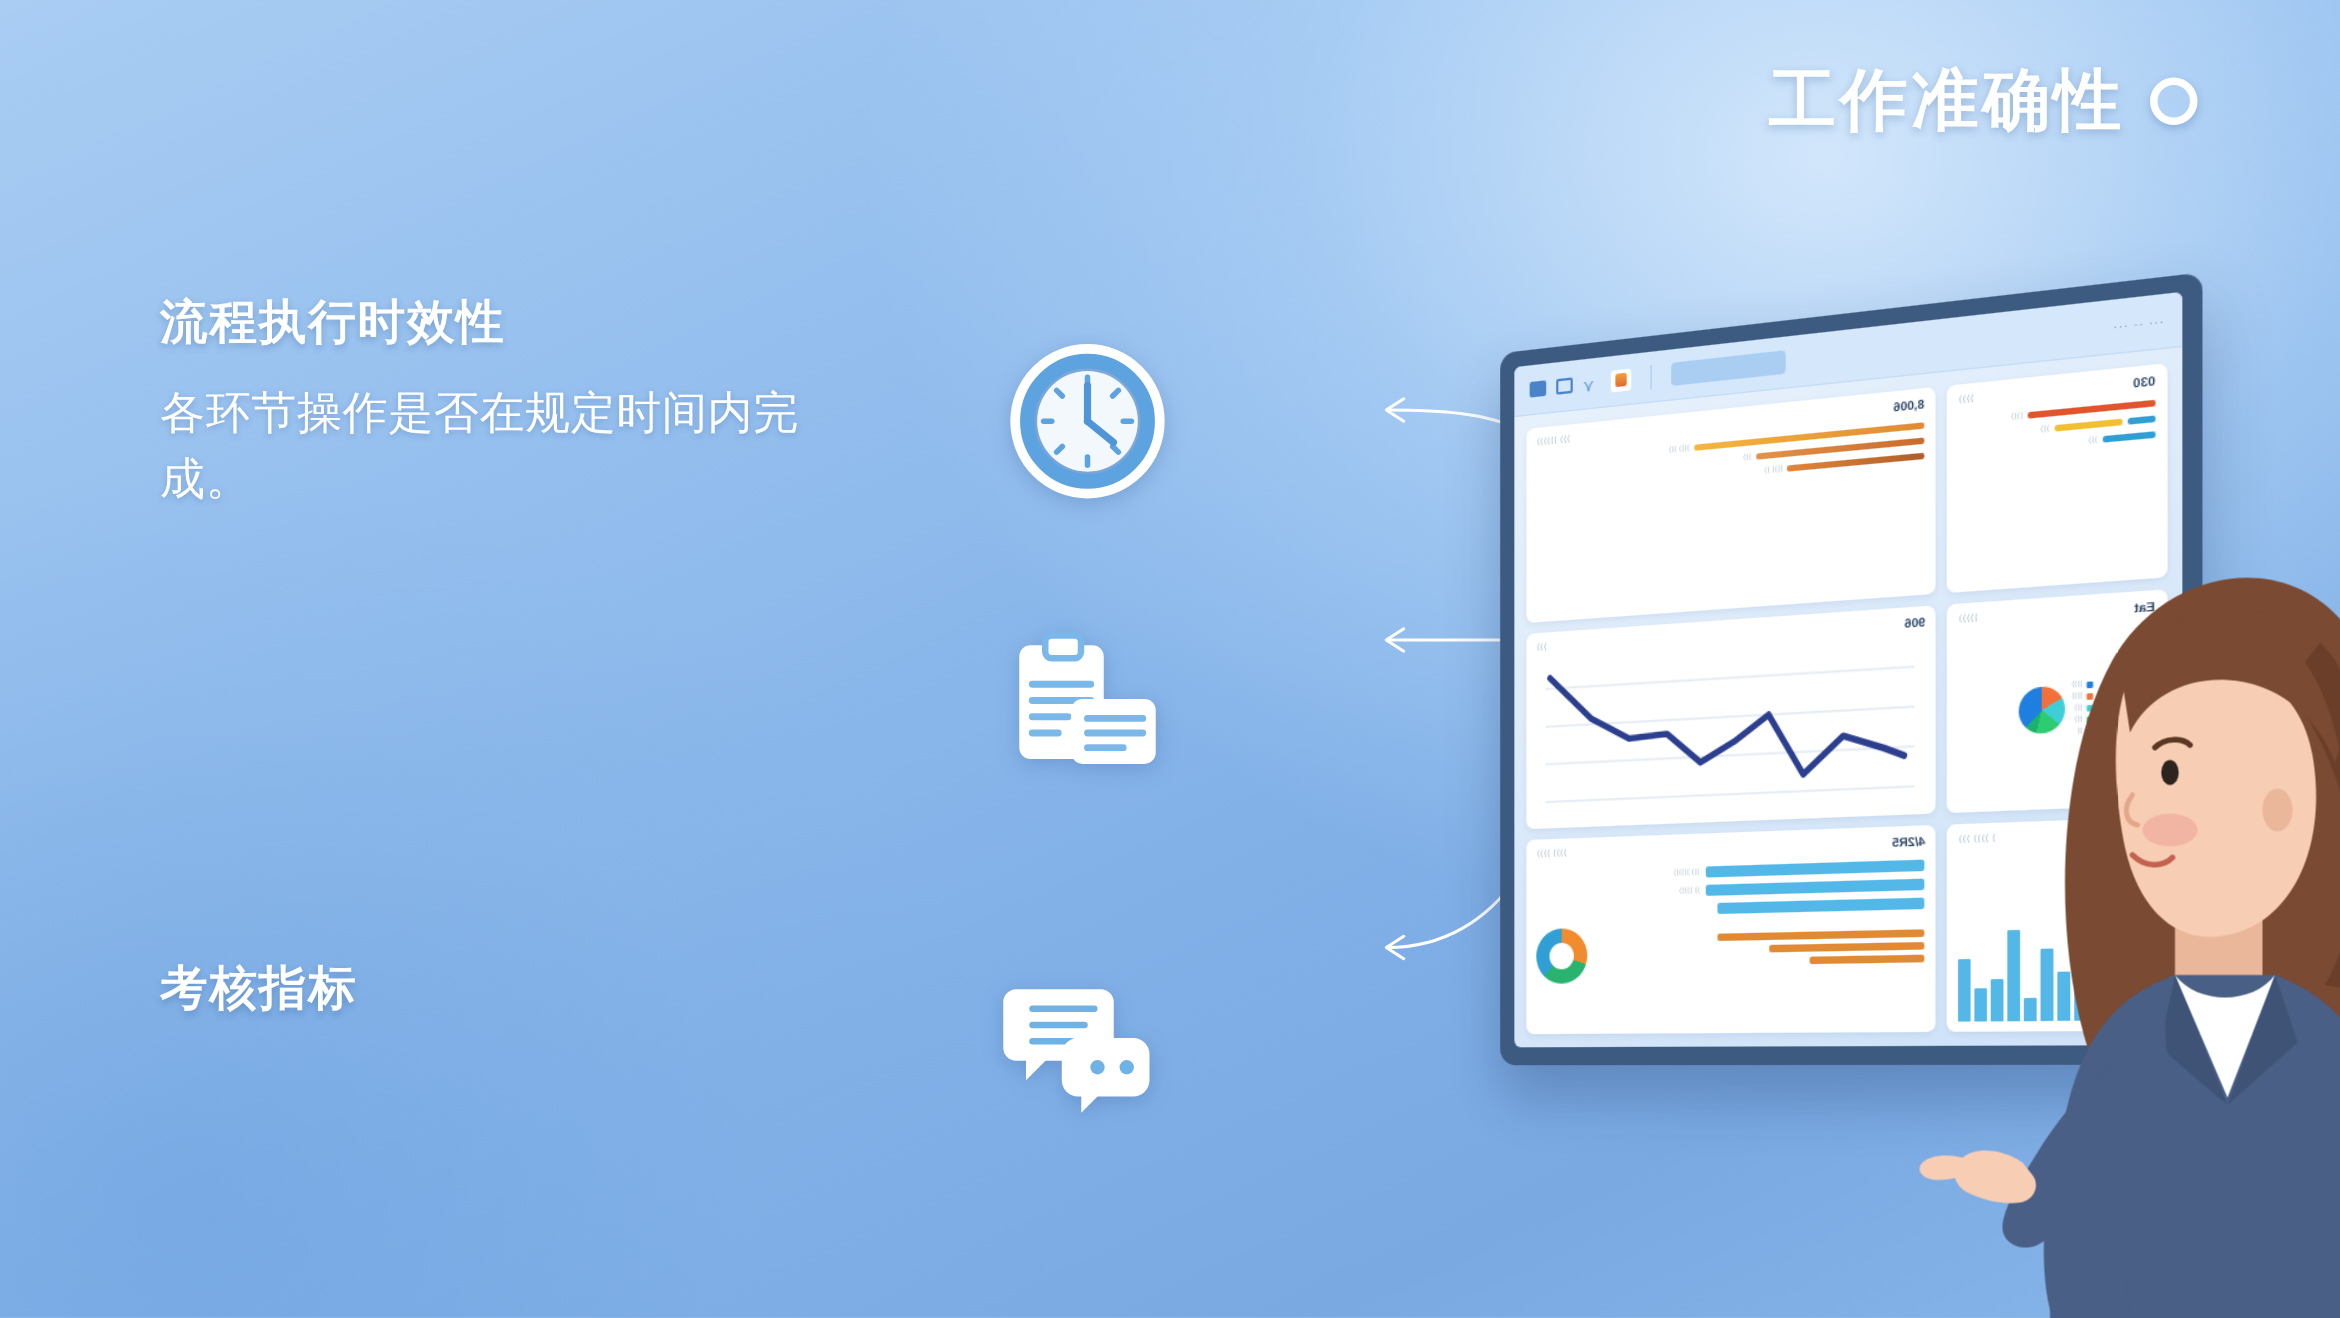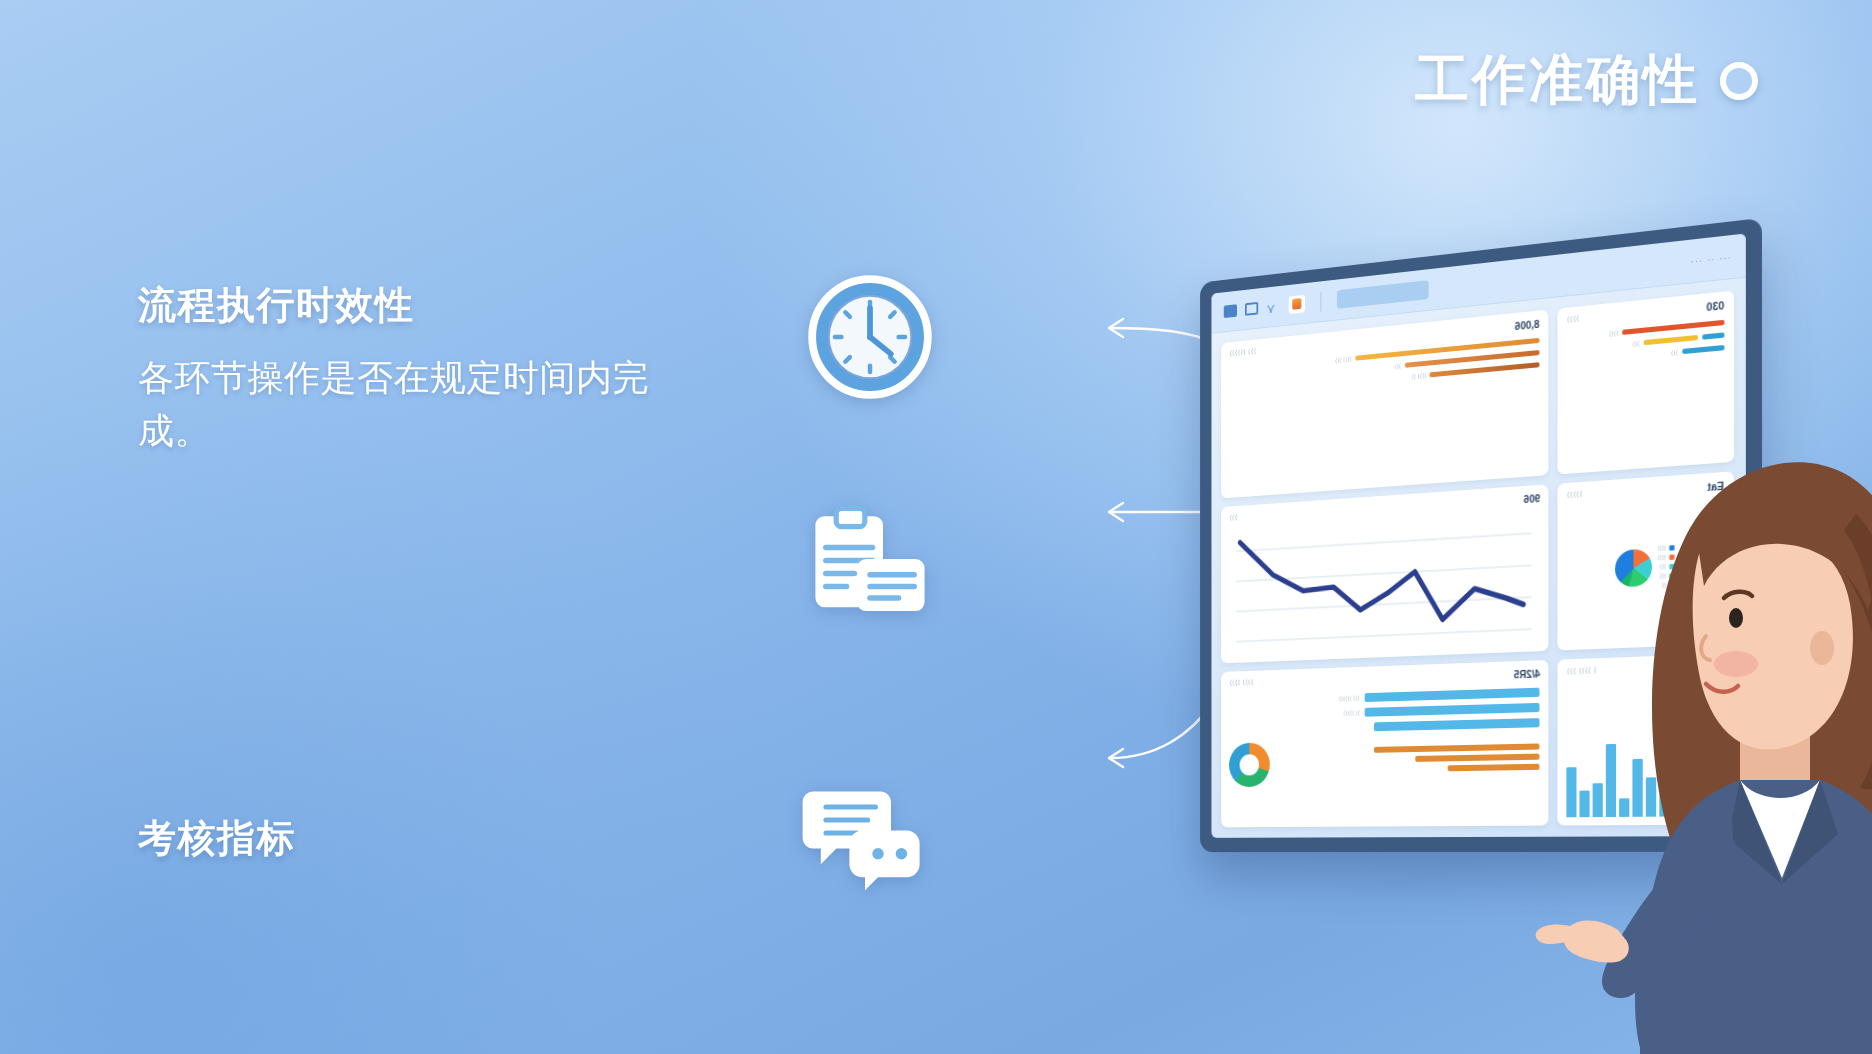--- a/index.html
+++ b/index.html
@@ -27,21 +27,21 @@
     white-space:nowrap;
   }
   .title-ring {
     width:38px; height:38px; border-radius:50%;
     border:6px solid #ffffff;
     box-shadow:0 3px 7px rgba(40,80,140,0.25);
     flex:0 0 auto;
   }
 
   
-  .block { position:absolute; left:138px; color:#fff;margin-top:48px; }
+  .block { position:absolute; left:128px; color:#fff; }
   .block.b1 { top:232px; }
   .block.b2 { top:490px; }
   .block.b3 { top:765px; }
   .block h2 {
     font-size:38px; font-weight:bold; letter-spacing:1.5px;
     text-shadow:0 3px 6px rgba(40,80,140,0.3);
     margin-bottom:20px;
     white-space:nowrap;
   }
   .block p {

